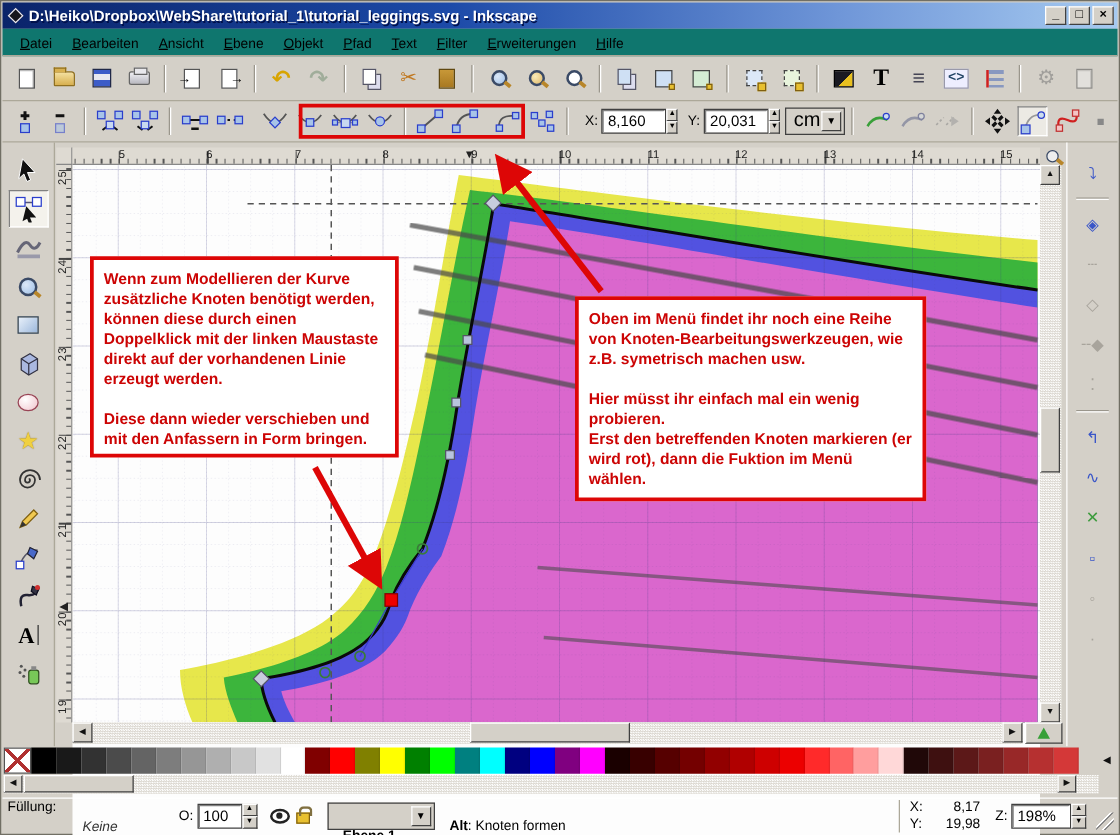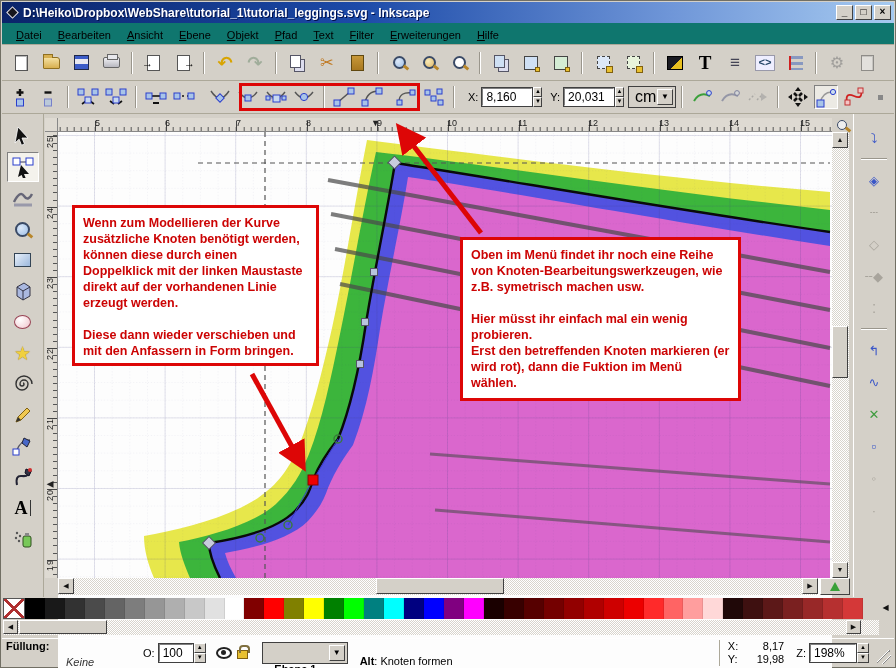--- a/index.html
+++ b/index.html
@@ -98,21 +98,21 @@
       linear-gradient(45deg, transparent 45%, #b03030 45% 55%, transparent 55%),
       linear-gradient(-45deg, transparent 45%, #b03030 45% 55%, transparent 55%), #fff;
       border:1px solid #555; flex:0 0 22px; }
   #palcollapse { position:absolute; right:2px; top:3px; width:13px; height:17px; font-size:8px; line-height:16px; text-align:center; color:#111; }
   #palscroll { position:absolute; left:1px; top:23px; width:876px; height:15px; background:repeating-conic-gradient(#fff 0 25%, #d8d4cc 0 50%) 0 0/2px 2px; }
 
   
   #statusbar { position:absolute; left:2px; top:638px; right:2px; height:28px; display:flex; align-items:center; border-top:1px solid #fff; }
   #fillstroke { width:135px; padding-left:4px; line-height:13px; }
   #fillstroke .r { display:flex; align-items:center; }
-  #fillstroke .lab { width:48px;font-weight:bold; }
+  #fillstroke .lab { width:48px; }
   #fillstroke .fv { font-style:italic; color:#333; margin-left:12px;margin-top:33px; }
   #strokeswatch { width:58px; height:11px; background:#000; margin-left:2px; }
   #fillstroke .sw1 { margin-left:3px; font-size:10px; }
   #opac { display:flex; align-items:center; margin-left:6px; }
   #opac .field { min-width:32px; width:34px; }
   .eyeic { width:16px; height:12px; position:relative; margin:0 3px 0 10px; }
   .eyeic::before { content:""; position:absolute; inset:0; border-radius:50%; border:2px solid #222; }
   .eyeic::after { content:""; position:absolute; left:5px; top:3px; width:5px; height:5px; background:#222; border-radius:50%; }
   .lockic { width:11px; height:9px; background:#e8c030; border:1px solid #806010; position:relative; margin:0 6px 0 2px; top:2px; }
   .lockic::before { content:""; position:absolute; left:1px; top:-6px; width:7px; height:6px; border:2px solid #807040; border-bottom:none; border-radius:4px 4px 0 0; }

